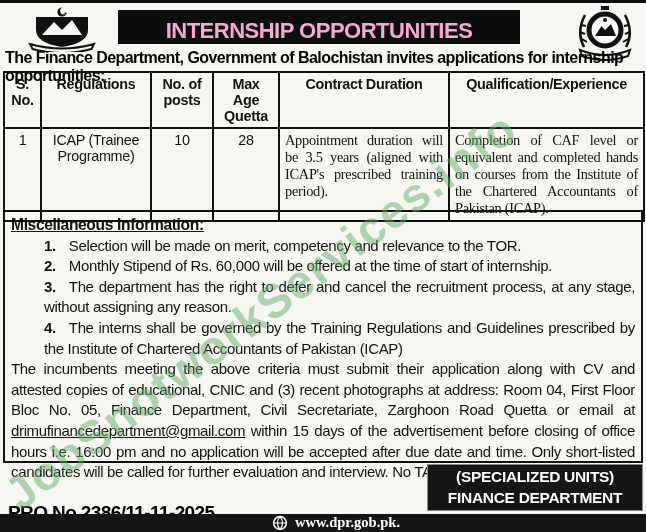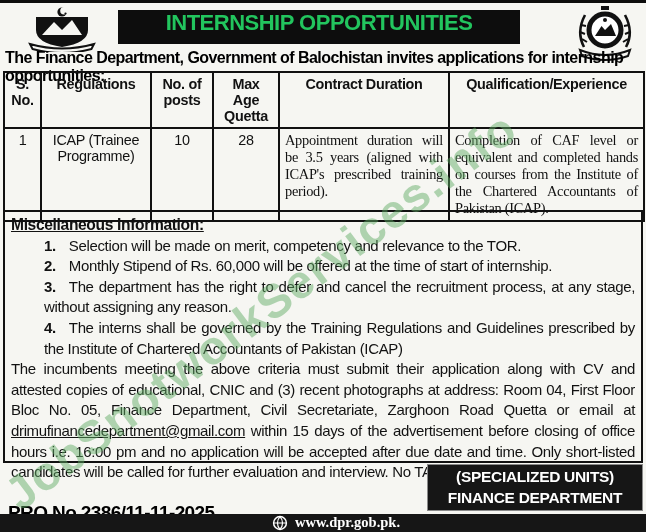--- a/index.html
+++ b/index.html
@@ -4,21 +4,21 @@
 <style>
   html,body{margin:0;padding:0;background:#e8e8e5;}
   .page{
     position:relative;width:646px;height:532px;background:#f6f6f2;
     font-family:"Liberation Sans",sans-serif;color:#121212;overflow:hidden;
     border-top:3px solid #0d0d0d;box-sizing:border-box;
   }
   
   .banner{
     position:absolute;left:118px;top:7px;width:402px;height:34px;background:#0d0d0d;
-    color:#22c55e;display:flex;align-items:flex-start;justify-content:center;
+    color:#f9a8d4;display:flex;align-items:flex-end;justify-content:center;
     font-weight:bold;font-size:22px;letter-spacing:-0.5px;
   }
   .logo-left{position:absolute;left:20px;top:3px;}
   .logo-right{position:absolute;right:4px;top:2px;}
   .intro{
     position:absolute;left:5px;top:46px;width:637px;font-size:16px;
     letter-spacing:-0.55px;color:#000;font-weight:bold;font-stretch:condensed;
   }
   
   table.jobs{

